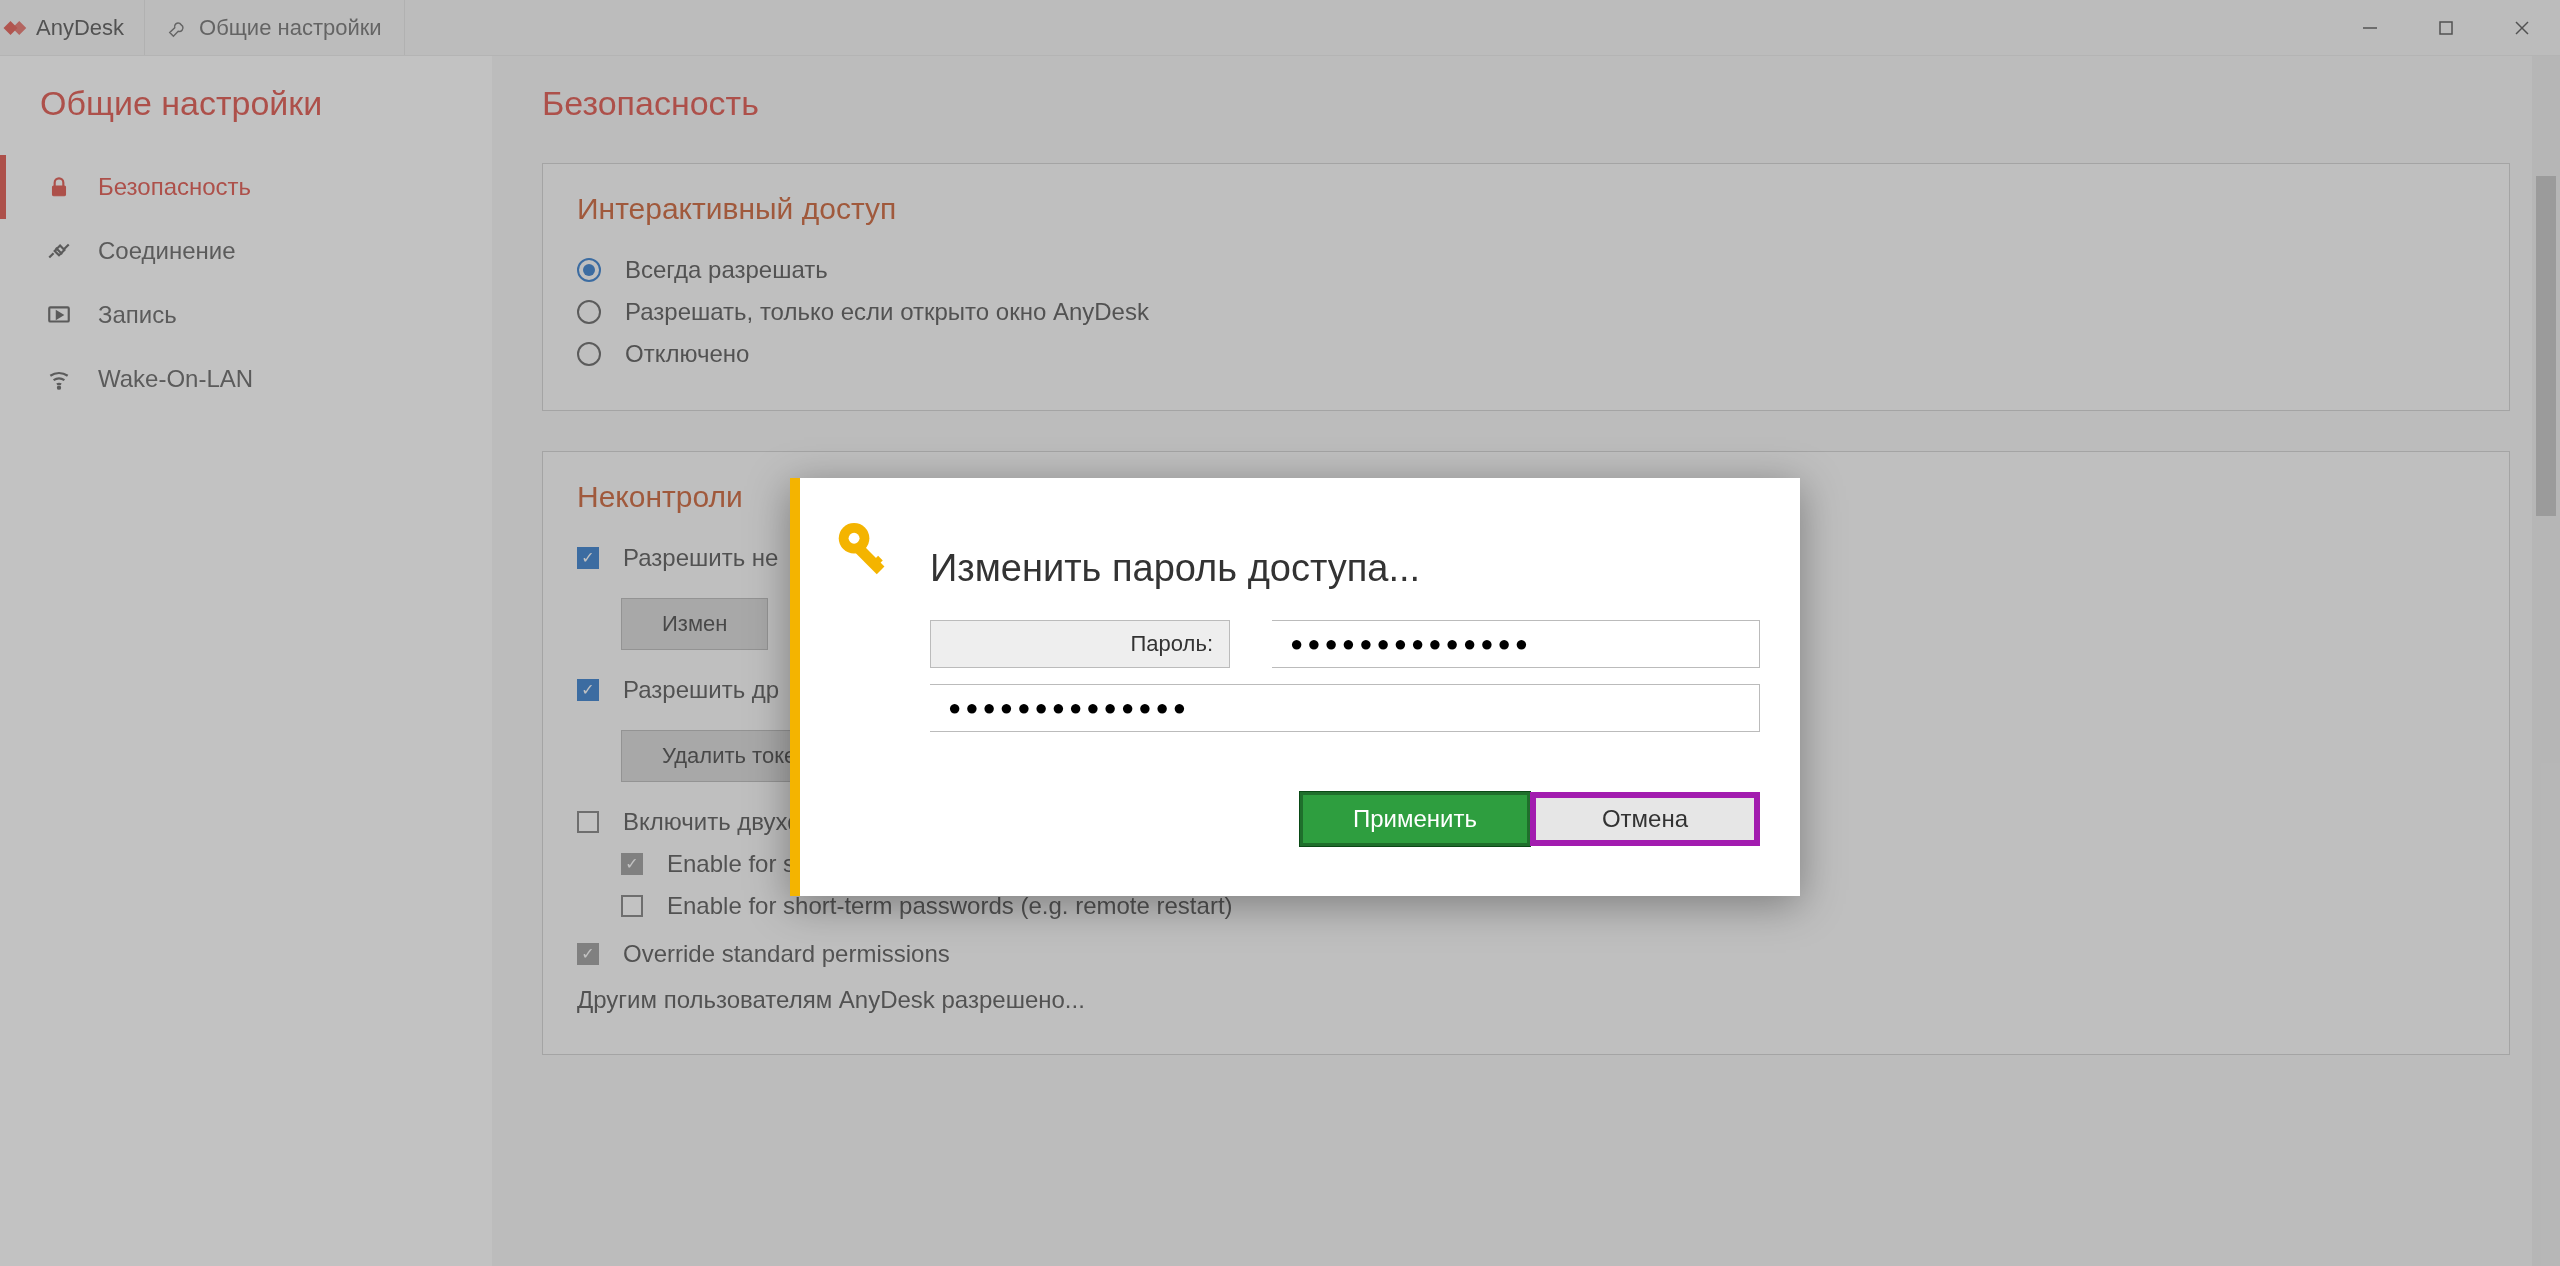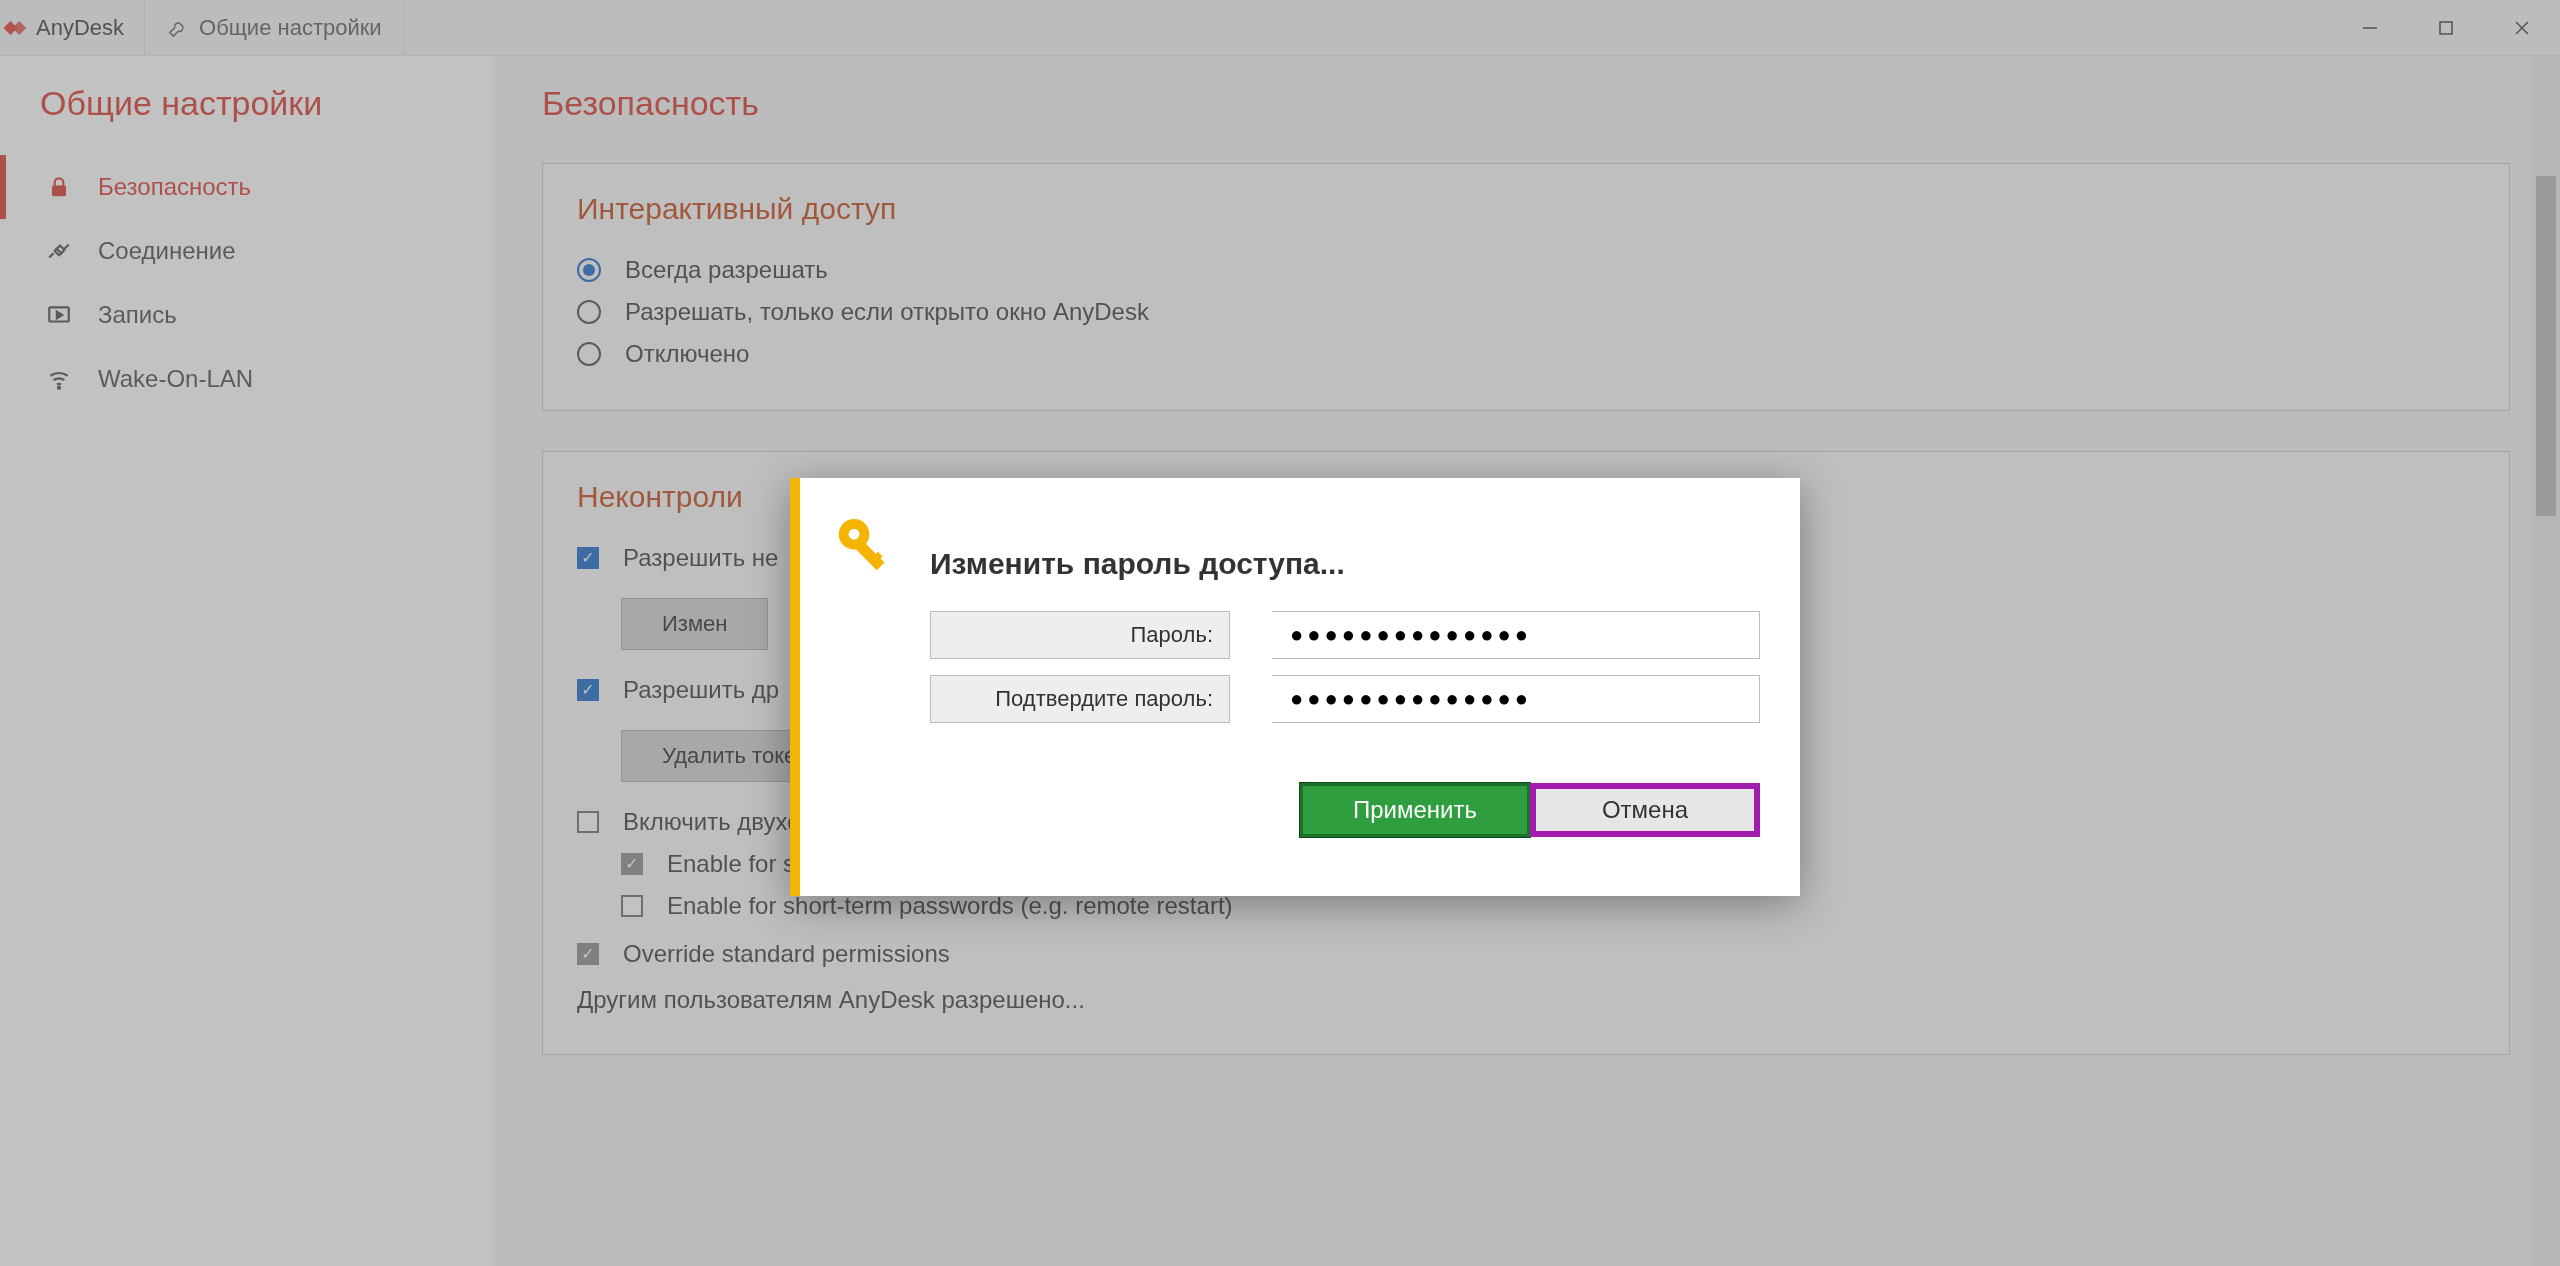--- a/index.html
+++ b/index.html
@@ -73,21 +73,21 @@
 
 
 .dialog{
   position:absolute;left:790px;top:478px;width:1010px;height:418px;
   background:#fff;z-index:10;box-shadow:0 8px 40px rgba(0,0,0,0.35);
   border-left:10px solid #f4b400;
   padding:26px 40px 30px 30px;
 }
 .dialog-head{display:flex;align-items:center;gap:30px;margin-bottom:30px;}
 .key-icon{width:70px;height:70px;}
-.dialog-title{font-size:30px;color:#333;font-weight:700;margin-top:43px;}
+.dialog-title{font-size:38px;color:#333;font-weight:400;margin-top:43px;}
 .field-row{display:flex;margin-bottom:16px;margin-left:100px;gap:42px;}
 .field-label{width:300px;border:1px solid #bbb;background:#eee;padding:10px 16px;font-size:22px;color:#333;text-align:right;}
 .field-input{flex:1;border:1px solid #bbb;border-left:none;padding:10px 18px;font-size:22px;letter-spacing:4px;}
 .dialog-buttons{display:flex;justify-content:flex-end;margin-top:60px;}
 .btn{width:230px;height:54px;display:flex;align-items:center;justify-content:center;font-size:24px;border:6px solid #a21caf;}
 .btn-primary{background:#2e9e3f;color:#fff;border:3px solid #1f6f2c;outline:1px solid #0a4a16;}
 .btn-secondary{background:#e6e6e6;color:#333;}
 </style>
 </head>
 <body>
@@ -235,21 +235,20 @@
         <rect x="44" y="40" width="6" height="10" transform="rotate(45 44 40)" fill="#f4b400"></rect>
       </svg>
       <div class="dialog-title">Изменить пароль доступа...</div>
     </div>
 
     <div class="field-row">
       <div class="field-label">Пароль:</div>
       <div class="field-input">●●●●●●●●●●●●●●</div>
     </div>
     <div class="field-row">
-      <div class="field-label">Подтвердите пароль:</div>
       <div class="field-input">●●●●●●●●●●●●●●</div>
     </div>
 
     <div class="dialog-buttons">
       <div class="btn btn-primary">Применить</div>
       <div class="btn btn-secondary">Отмена</div>
     </div>
   </div>
 
 </div>

